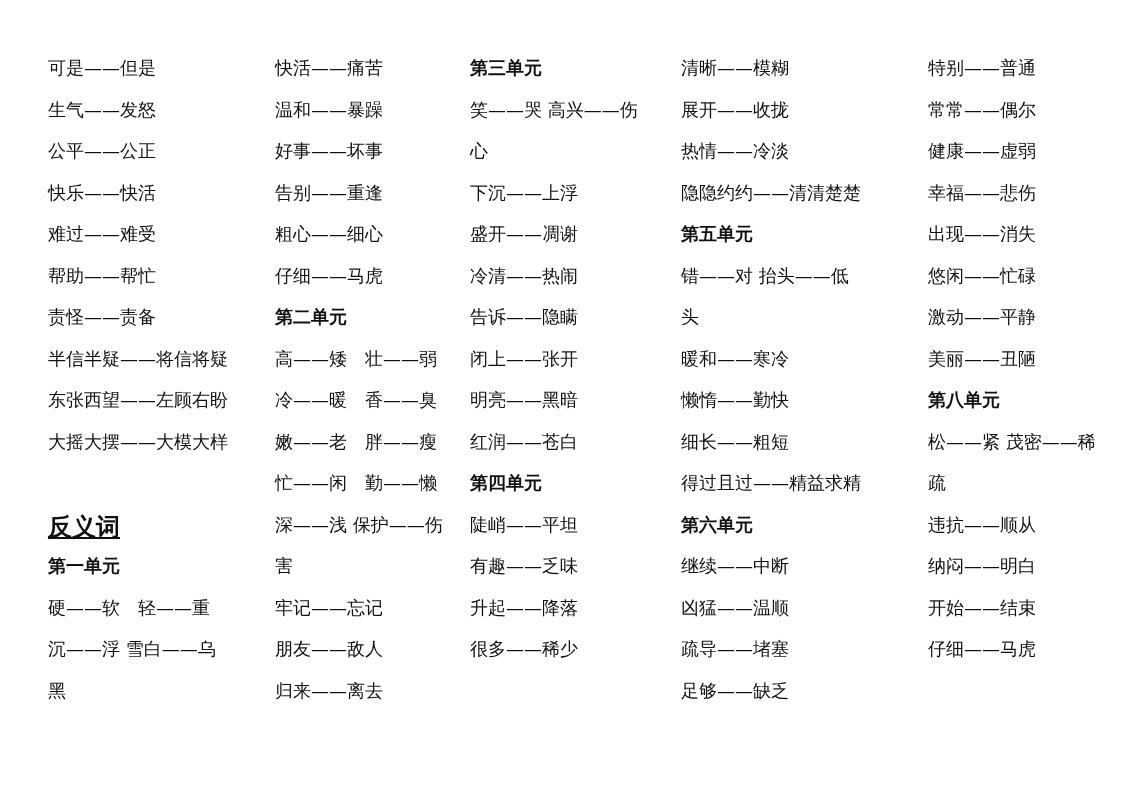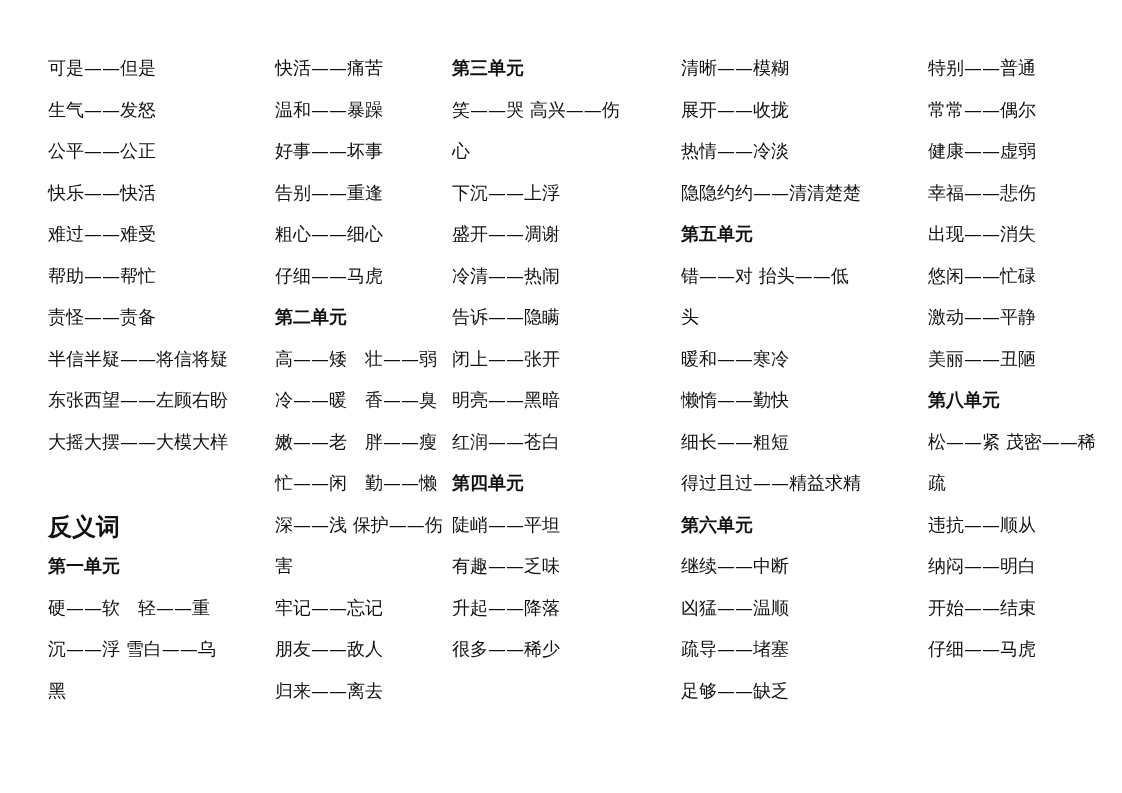--- a/index.html
+++ b/index.html
@@ -10,21 +10,21 @@
     }
     .page { position: absolute; left: 0; top: 0; width: 978px; height: 793px; }
     .col {
       position: absolute; top: 54px; width: 200px;
     }
     .line {
       height: 41.5px; line-height: 28px; font-size: 18px;
       white-space: nowrap; letter-spacing: 0px;
     }
     .line.heading { font-weight: bold; }
-    .line.title { font-weight: bold; font-size: 24px; line-height: 32px; }
+    .line.title { font-weight: bold; font-size: 24px; line-height: 32px; text-decoration: underline; }
     .line.blank { }
   </style>
 </head>
 <body>
 
 <div class="page">
 
   <div class="col" style="left:48px;">
     <div class="line">可是——但是</div>
     <div class="line">生气——发怒</div>
@@ -56,21 +56,21 @@
     <div class="line">冷——暖　香——臭</div>
     <div class="line">嫩——老　胖——瘦</div>
     <div class="line">忙——闲　勤——懒</div>
     <div class="line">深——浅 保护——伤</div>
     <div class="line">害</div>
     <div class="line">牢记——忘记</div>
     <div class="line">朋友——敌人</div>
     <div class="line">归来——离去</div>
   </div>
 
-  <div class="col" style="left:452px;">
+  <div class="col" style="left:470px;">
     <div class="line heading">第三单元</div>
     <div class="line">笑——哭 高兴——伤</div>
     <div class="line">心</div>
     <div class="line">下沉——上浮</div>
     <div class="line">盛开——凋谢</div>
     <div class="line">冷清——热闹</div>
     <div class="line">告诉——隐瞒</div>
     <div class="line">闭上——张开</div>
     <div class="line">明亮——黑暗</div>
     <div class="line">红润——苍白</div>

